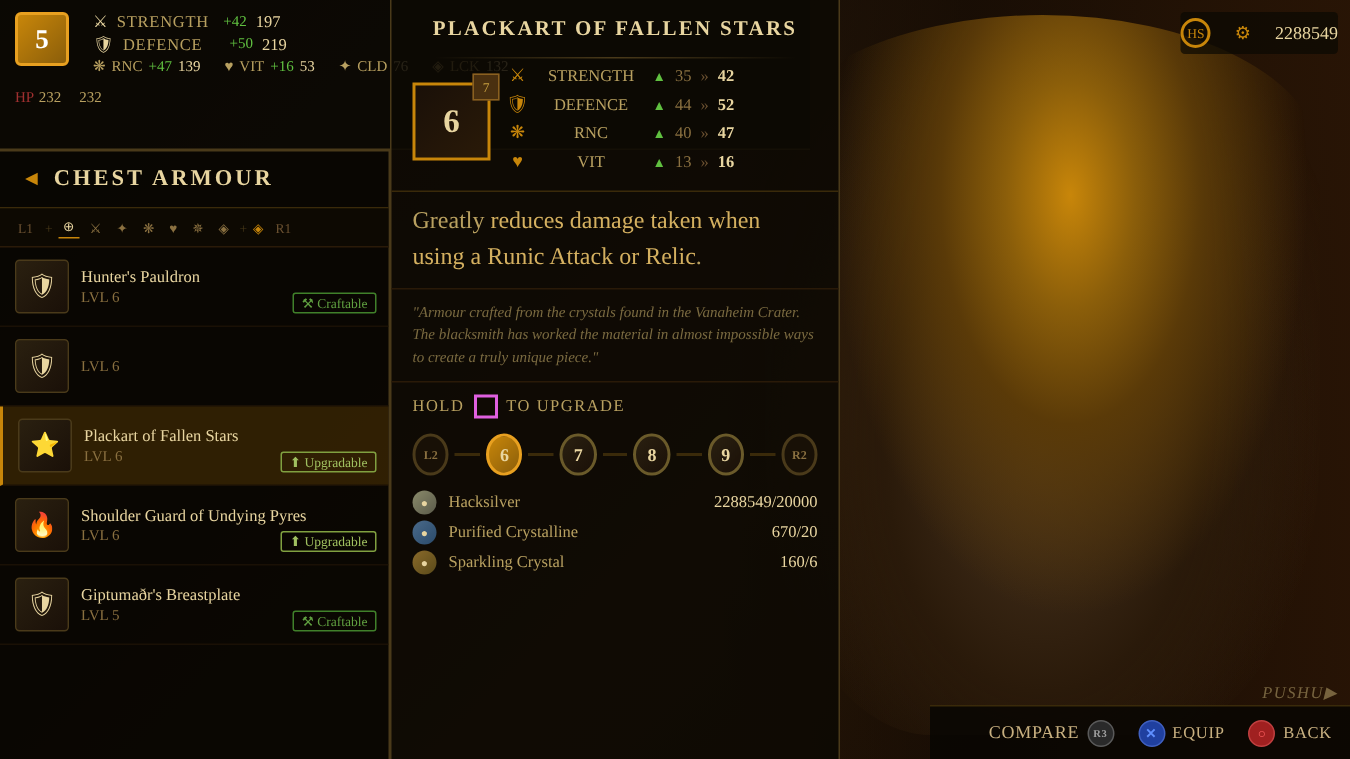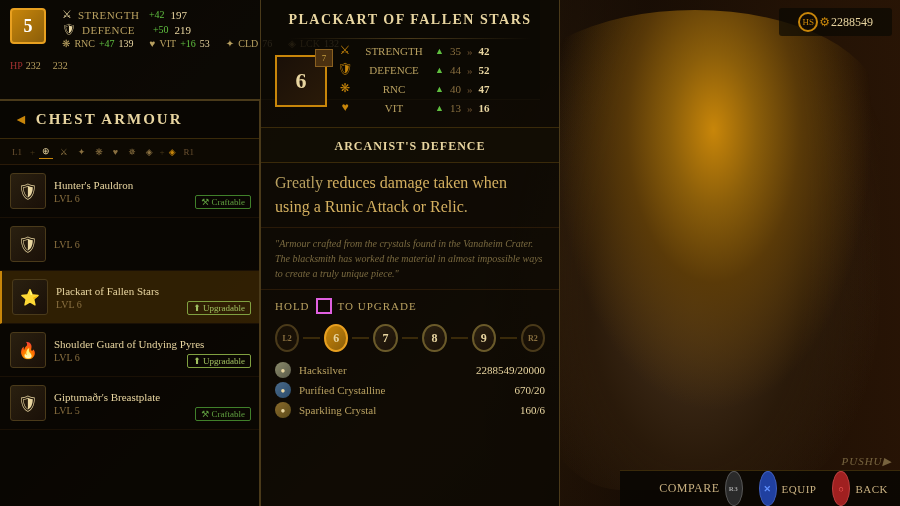--- a/index.html
+++ b/index.html
@@ -132,23 +132,23 @@
     .hp-row { display: flex; gap: 12px; }
     .hp-item { display: flex; gap: 3px; align-items: center; }
 
     
     .hs-counter {
       position: absolute;
       top: 8px;
       right: 8px;
       display: flex;
       align-items: center;
-      gap: 1px;
+      gap: 16px;
       background: rgba(10,8,3,0.7);
-      padding: 4px 19px;
+      padding: 4px 0;
       border-radius: 3px;
       font-size: 12px;
       color: #e8d5a0;
     }
 
     .hs-icon {
       width: 20px;
       height: 20px;
       border: 2px solid #c8860a;
       border-radius: 50%;
@@ -500,21 +500,21 @@
       display: flex;
       align-items: center;
       gap: 5px;
       font-size: 11px;
       color: #c8b080;
       letter-spacing: 0.5px;
     }
 
     .btn-circle {
       width: 18px;
-      height: 35px;
+      height: 18px;
       border-radius: 50%;
       display: flex;
       align-items: center;
       justify-content: center;
       font-size: 9px;
       font-weight: bold;
     }
 
     .btn-cross { background: #2040a0; color: #6090ff; border: 1px solid #4060c0; }
     .btn-circle-o { background: #a02020; color: #ff6060; border: 1px solid #c04040; }
@@ -729,23 +729,20 @@
     <span class="istat-name">VIT</span>
     <span class="istat-arrow">▲</span>
     <span class="istat-old">13</span>
     <span class="istat-sep">»</span>
     <span class="istat-new">16</span>
   </div>
         </div>
     </div>
   </div>
 
-  <div class="ability-header">
-    <span class="ability-name">ARCANIST'S DEFENCE</span>
-  </div>
 
   <div class="ability-desc">
     Greatly <span class="highlight">reduces damage taken when using a Runic Attack or Relic</span>.
   </div>
 
   <div class="flavor-text">"Armour crafted from the crystals found in the Vanaheim Crater. The blacksmith has worked the material in almost impossible ways to create a truly unique piece."</div>
 
   <div class="upgrade-section">
     <div class="hold-upgrade">
       <span>HOLD</span>

